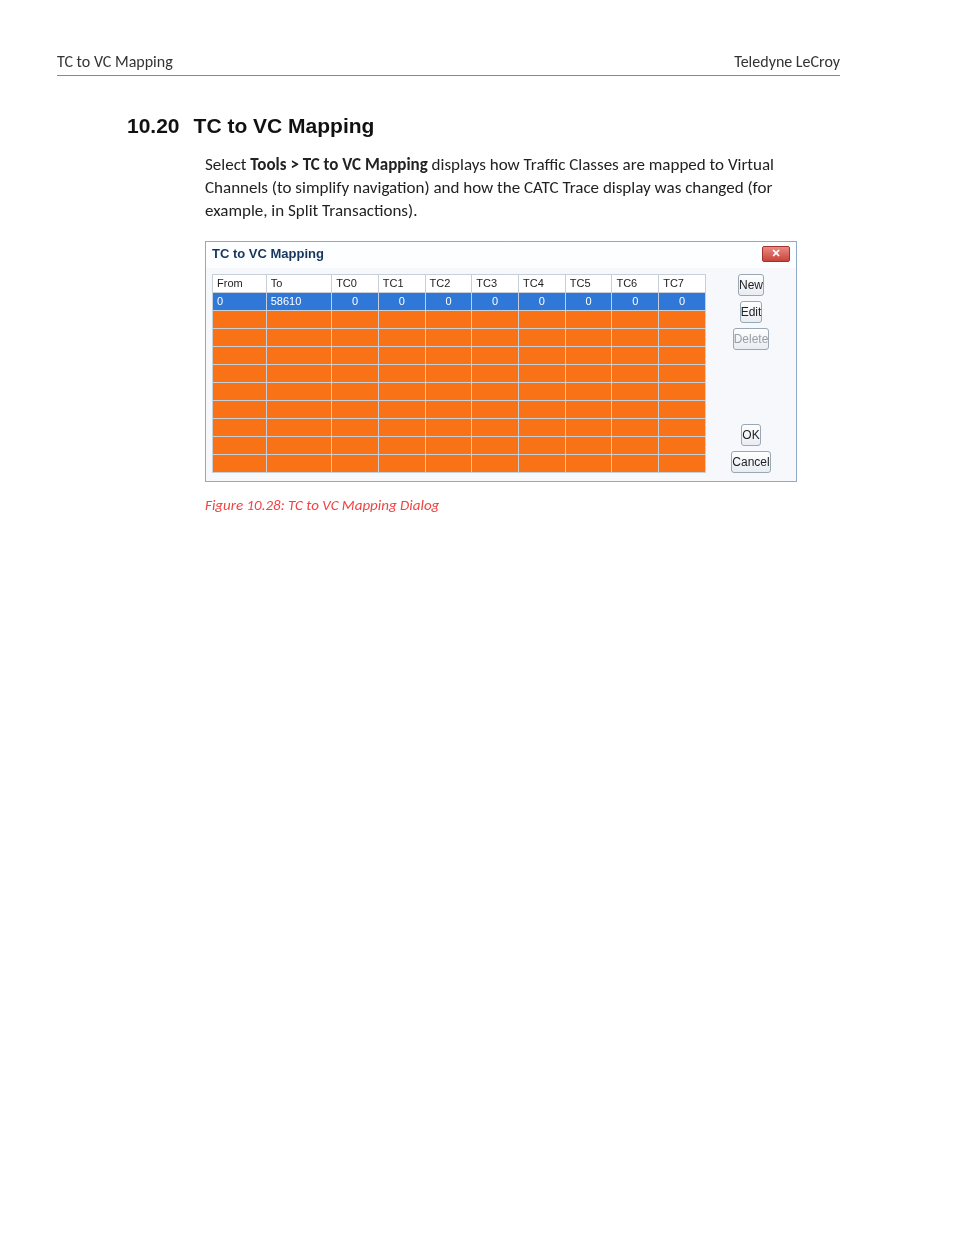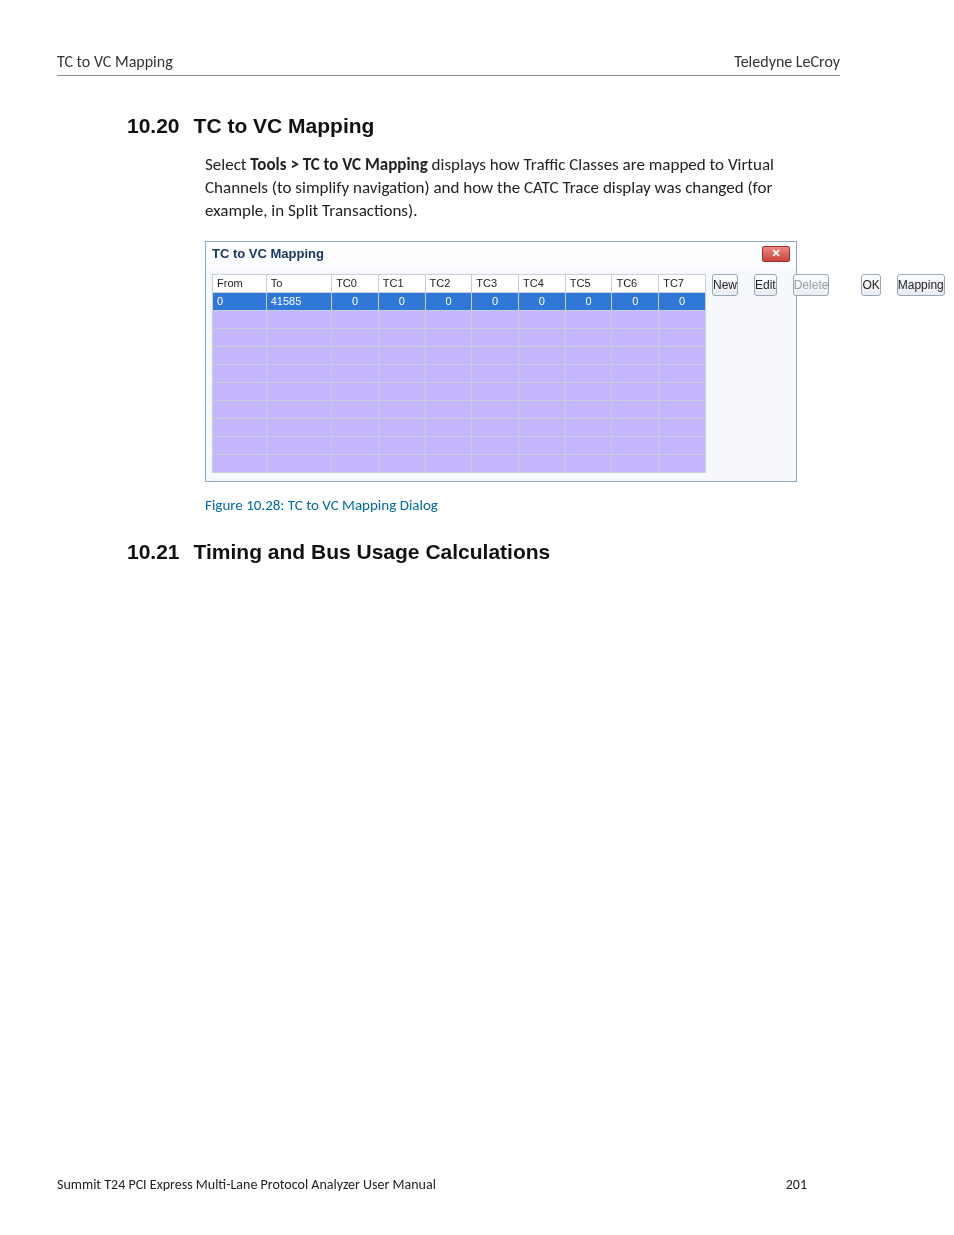--- a/index.html
+++ b/index.html
@@ -77,21 +77,21 @@
   .dialog-inner {
     display: flex;
     padding: 6px 6px 8px 6px;
     gap: 6px;
     background: #f6f8fb;
   }
   .grid-area { flex: 1; }
   table.grid {
     border-collapse: collapse;
     width: 100%;
-    background: #c4b5fd;
+    background: #f97316;
     table-layout: fixed;
   }
   table.grid th, table.grid td {
     border: 1px solid #c7cfd8;
     height: 18px;
     font-size: 11px;
     font-weight: 400;
     text-align: left;
     padding: 1px 4px;
     color: #222;
@@ -102,38 +102,40 @@
   .col-to   { width: 56px; }
   .col-tc   { width: 40px; text-align: center; }
   table.grid td.tc-cell { text-align: center; }
   tr.sel td {
     background: #2f78d7;
     color: #fff;
   }
   .btn-col {
     width: 78px;
     display: flex;
-    flex-direction: row;
-    gap: 16px;
+    flex-direction: column;
+    gap: 5px;
+    align-items: center;
   }
   .btn-col .spacer { flex: 1; }
   .win-btn {
     height: 22px;
     border: 1px solid #9aa7b5;
     border-radius: 3px;
     background: linear-gradient(#fefefe,#e8edf3);
     font-size: 12px;
     display: flex; align-items: center; justify-content: center;
     color: #222;
   }
   .win-btn.disabled { color: #9aa0a6; }
   .figcap {
     margin: 14px 0 26px 148px;
     font-size: 15px;
-    color: #0369a1;
+    color: #ef4444;
+    font-style: italic;
   }
   .ftr {
     position: absolute;
     left: 57px; right: 57px; bottom: 42px;
     display: flex;
     justify-content: space-between;
     font-size: 14px;
     color: #222;
   }
 </style>
@@ -186,21 +188,21 @@
               <th class="tc-cell">TC3</th>
               <th class="tc-cell">TC4</th>
               <th class="tc-cell">TC5</th>
               <th class="tc-cell">TC6</th>
               <th class="tc-cell">TC7</th>
             </tr>
               </thead>
             <tbody id="grid-body">
                 <tr class="sel">
                   <td>0</td>
-                  <td>41585</td>
+                  <td>58610</td>
                   <td class="tc-cell">0</td>
                   <td class="tc-cell">0</td>
                   <td class="tc-cell">0</td>
                   <td class="tc-cell">0</td>
                   <td class="tc-cell">0</td>
                   <td class="tc-cell">0</td>
                   <td class="tc-cell">0</td>
                   <td class="tc-cell">0</td>
                 </tr>
                 <tr>
@@ -313,29 +315,21 @@
                 </tr>
               </tbody>
           </table>
         </div>
         <div class="btn-col">
           <div class="win-btn">New</div>
           <div class="win-btn">Edit</div>
           <div class="win-btn disabled">Delete</div>
           <div class="spacer"></div>
           <div class="win-btn">OK</div>
-          <div class="win-btn">Mapping</div>
+          <div class="win-btn">Cancel</div>
         </div>
       </div>
     </div>
   </div>
   <div class="figcap">Figure 10.28:  TC to VC Mapping Dialog</div>
 
-  <div class="section-heading">
-    <span>10.21</span>
-    <span>Timing and Bus Usage Calculations</span>
-  </div>
-
-  <div class="ftr">
-    <span>Summit T24 PCI Express Multi-Lane Protocol Analyzer User Manual</span>
-    <span>201</span>
-  </div>
+
 </div>
 
 </body></html>

